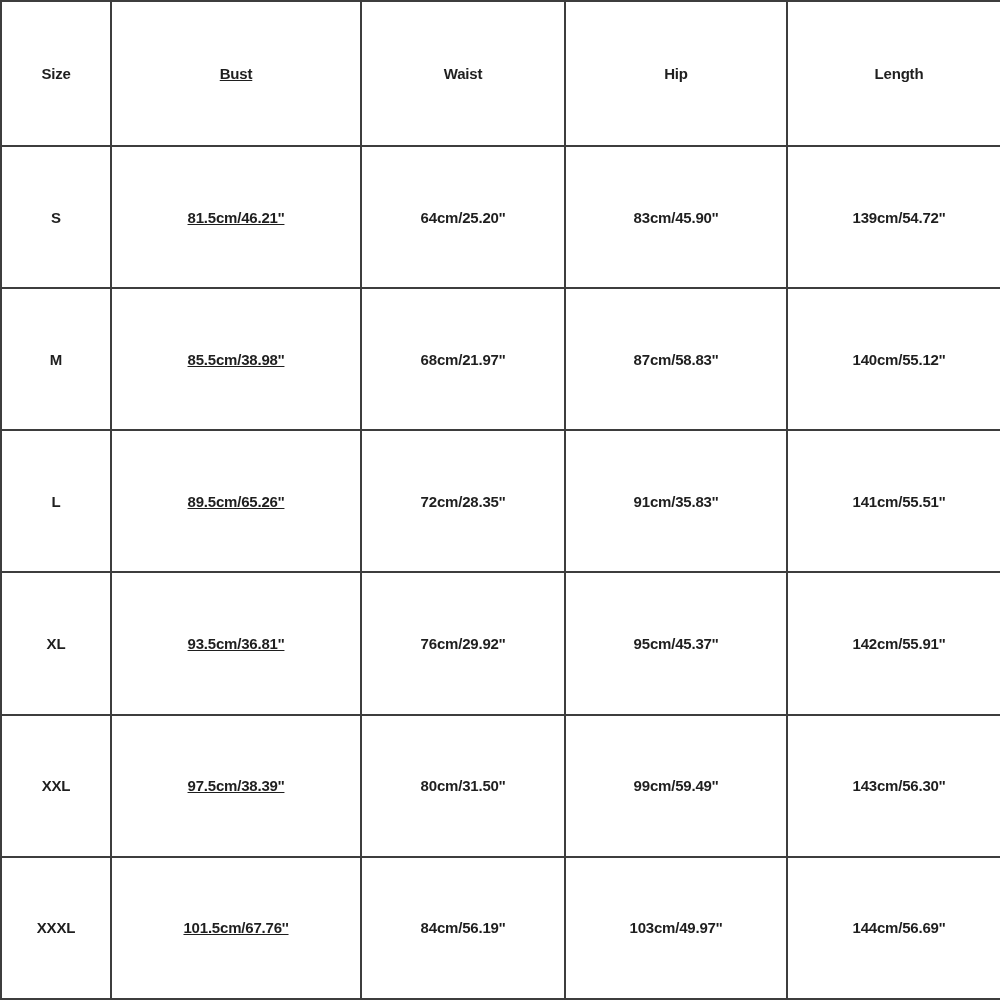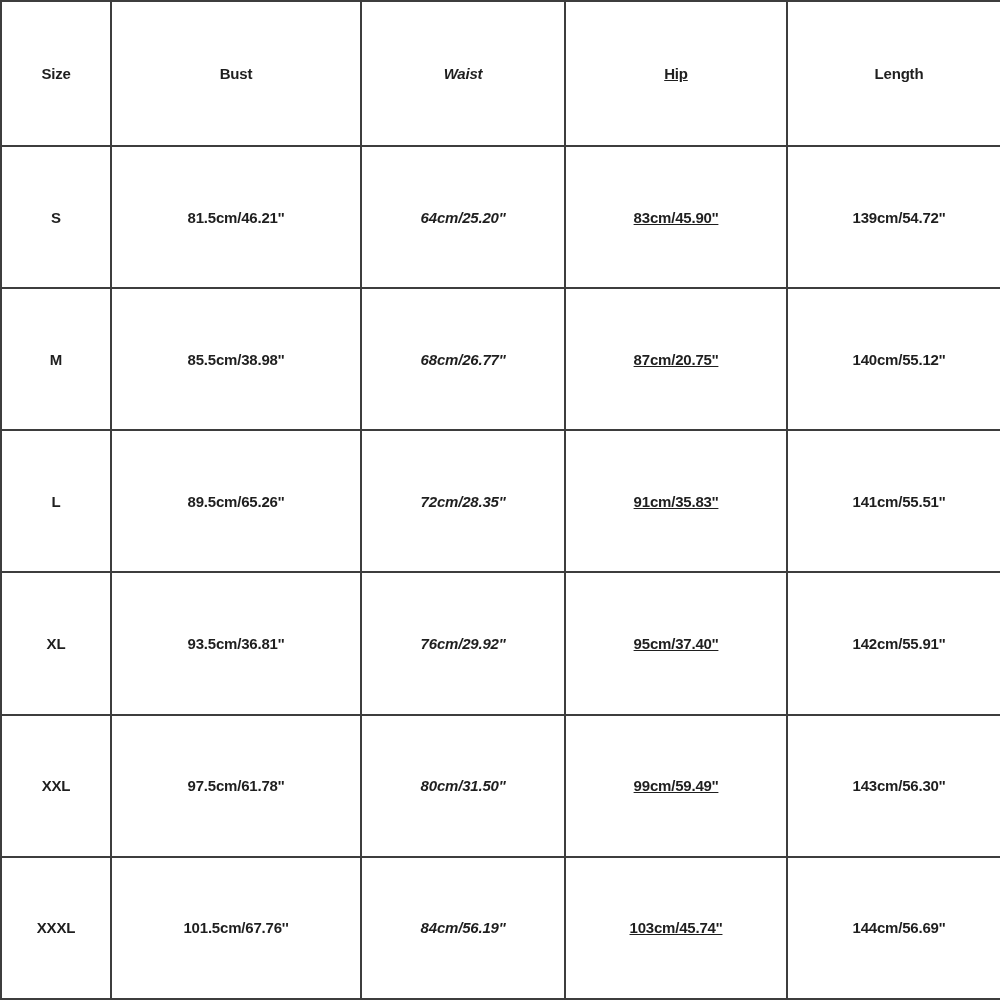--- a/index.html
+++ b/index.html
@@ -29,23 +29,23 @@
     font-weight: bold;
     color: #1f1f1f;
     font-size: 15px;
     letter-spacing: -0.2px;
     padding: 0;
     background: #ffffff;
   }
   table.size-chart thead tr { height: 145px; }
   table.size-chart tbody tr { height: 142px; }
   .col-0 { width: 108px; }
-  .col-1 { width: 248px; }
-  .col-2 { width: 202px; font-style: italic; }
-  .col-3 { width: 220px; text-decoration: underline; }
+  .col-1 { width: 248px; text-decoration: underline; }
+  .col-2 { width: 202px; }
+  .col-3 { width: 220px; }
   .col-4 { width: 222px; }
 </style>
 </head>
 <body>
 
 <div class="page">
   <table class="size-chart">
     <thead>
       <tr>
           <th class="col-0">Size</th>
@@ -59,47 +59,47 @@
         <tr>
           <td class="col-0">S</td>
           <td class="col-1">81.5cm/46.21''</td>
           <td class="col-2">64cm/25.20''</td>
           <td class="col-3">83cm/45.90''</td>
           <td class="col-4">139cm/54.72''</td>
         </tr>
         <tr>
           <td class="col-0">M</td>
           <td class="col-1">85.5cm/38.98''</td>
-          <td class="col-2">68cm/26.77''</td>
-          <td class="col-3">87cm/20.75''</td>
+          <td class="col-2">68cm/21.97''</td>
+          <td class="col-3">87cm/58.83''</td>
           <td class="col-4">140cm/55.12''</td>
         </tr>
         <tr>
           <td class="col-0">L</td>
           <td class="col-1">89.5cm/65.26''</td>
           <td class="col-2">72cm/28.35''</td>
           <td class="col-3">91cm/35.83''</td>
           <td class="col-4">141cm/55.51''</td>
         </tr>
         <tr>
           <td class="col-0">XL</td>
           <td class="col-1">93.5cm/36.81''</td>
           <td class="col-2">76cm/29.92''</td>
-          <td class="col-3">95cm/37.40''</td>
+          <td class="col-3">95cm/45.37''</td>
           <td class="col-4">142cm/55.91''</td>
         </tr>
         <tr>
           <td class="col-0">XXL</td>
-          <td class="col-1">97.5cm/61.78''</td>
+          <td class="col-1">97.5cm/38.39''</td>
           <td class="col-2">80cm/31.50''</td>
           <td class="col-3">99cm/59.49''</td>
           <td class="col-4">143cm/56.30''</td>
         </tr>
         <tr>
           <td class="col-0">XXXL</td>
           <td class="col-1">101.5cm/67.76''</td>
           <td class="col-2">84cm/56.19''</td>
-          <td class="col-3">103cm/45.74''</td>
+          <td class="col-3">103cm/49.97''</td>
           <td class="col-4">144cm/56.69''</td>
         </tr>
       </tbody>
   </table>
 </div>
 
 </body></html>

